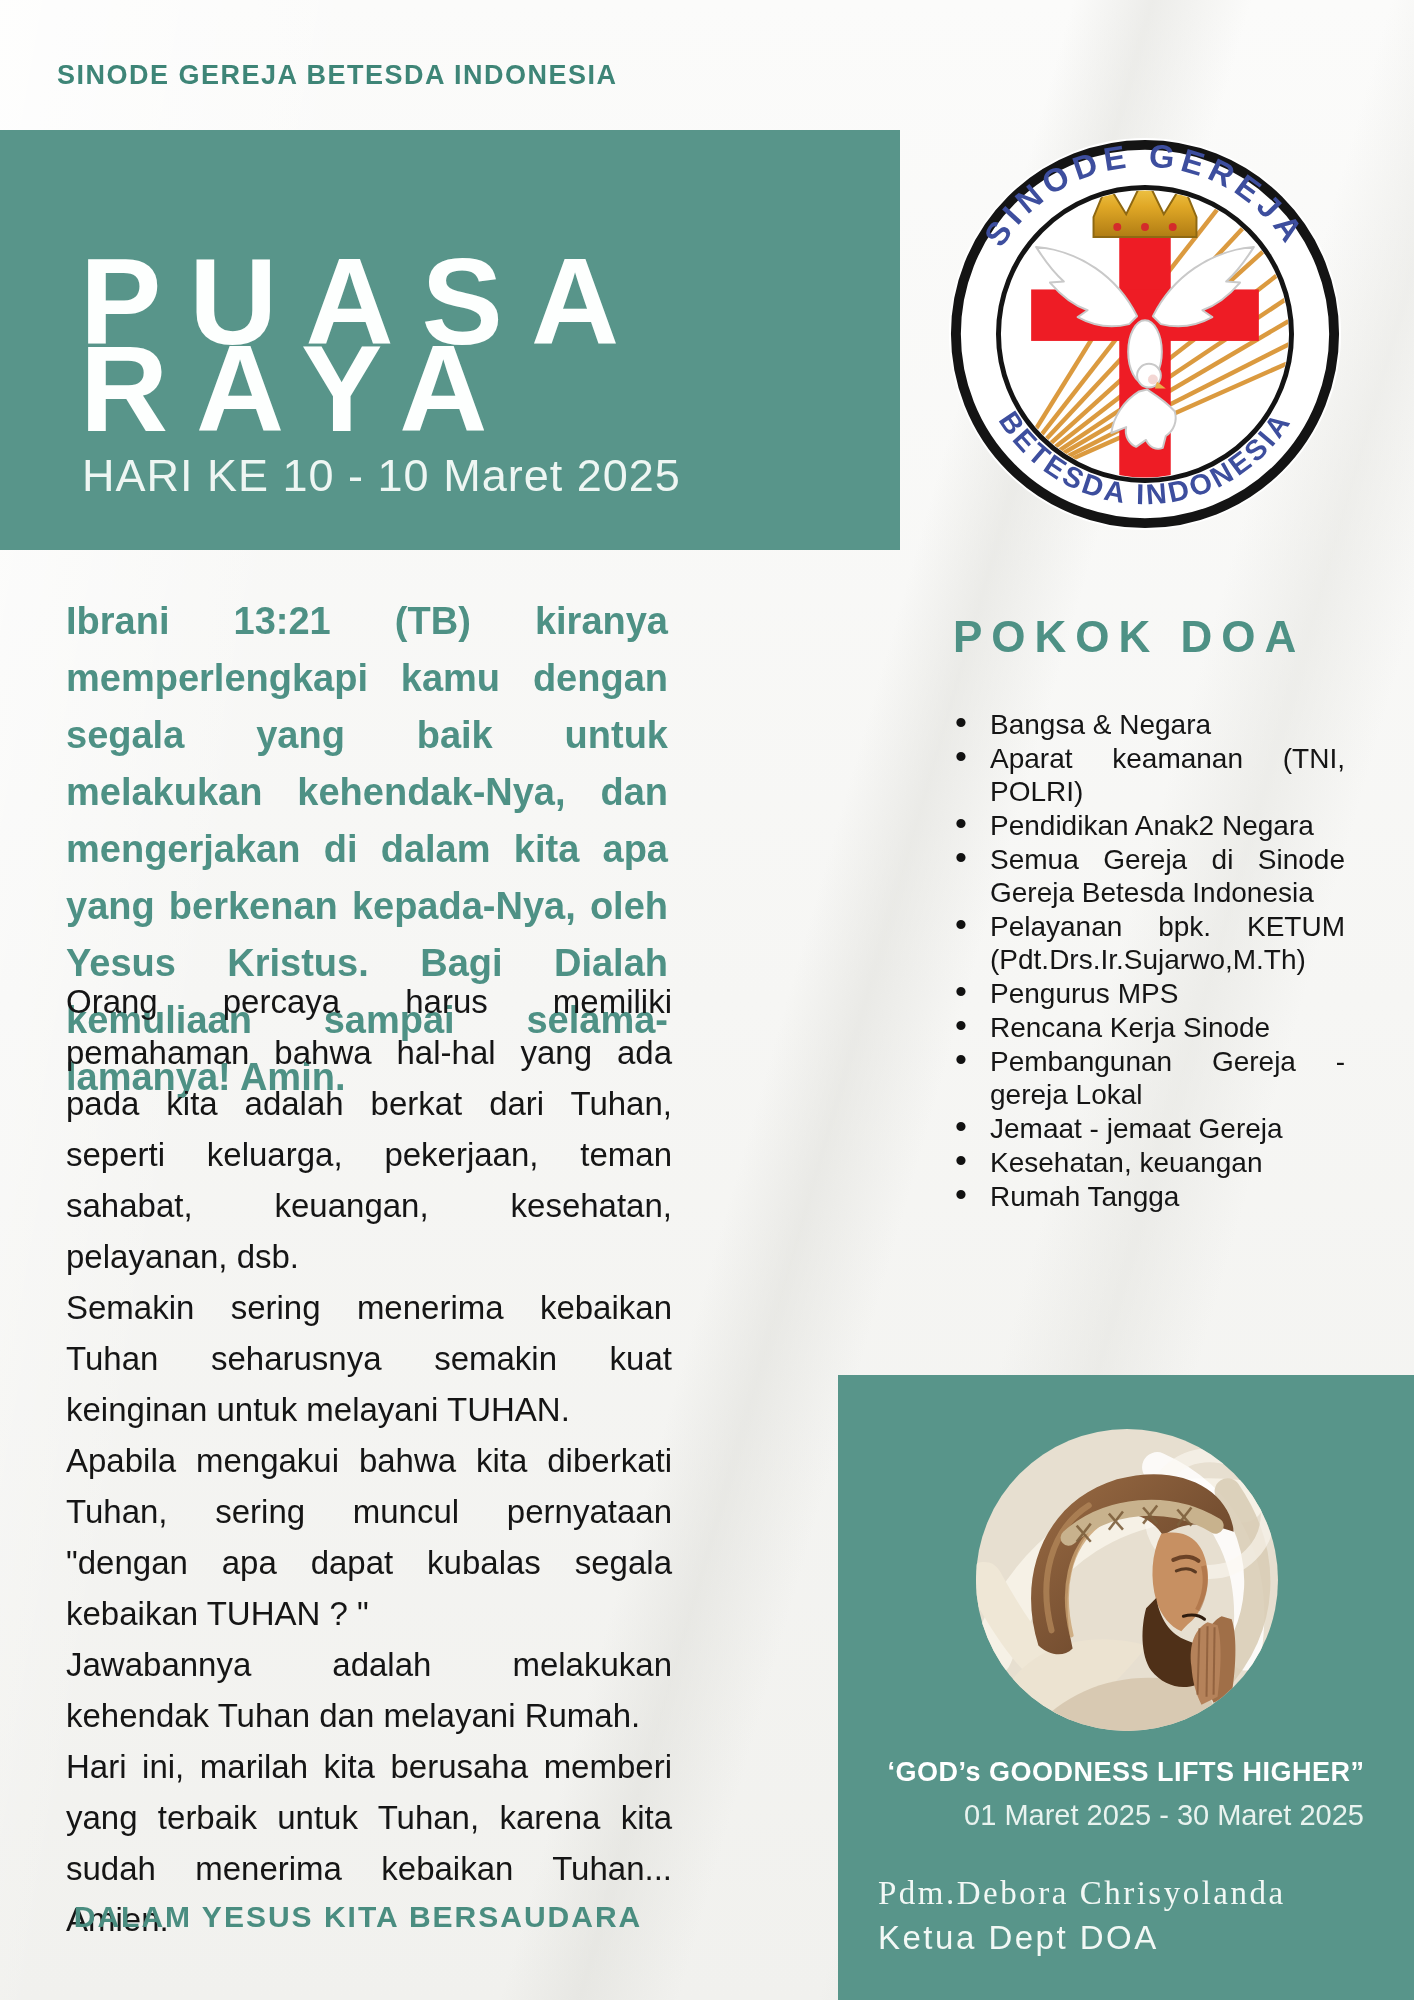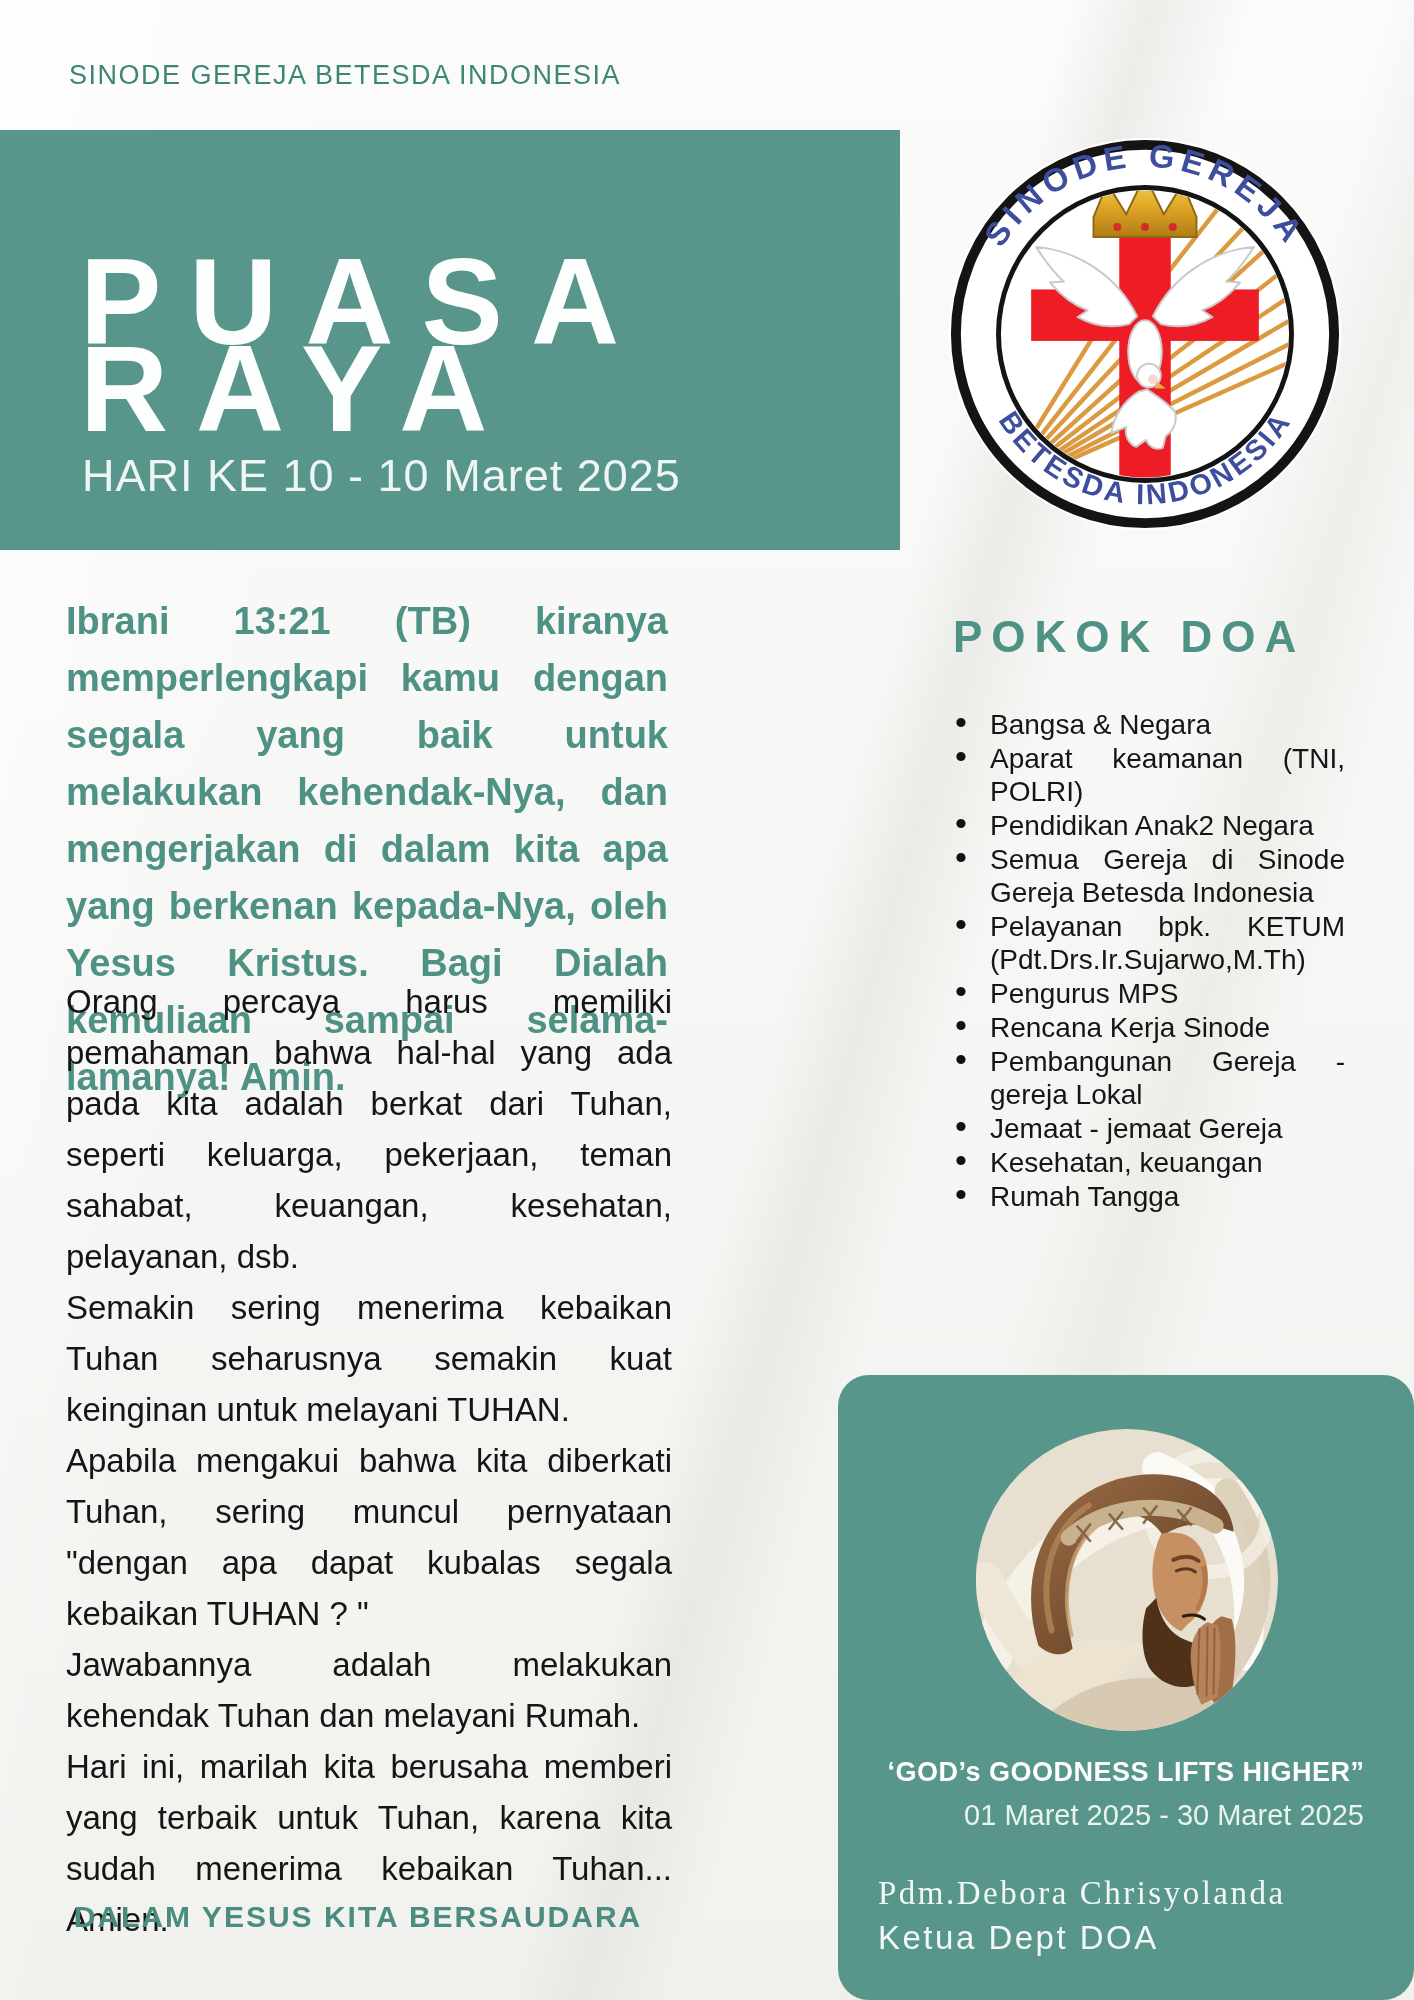--- a/index.html
+++ b/index.html
@@ -11,21 +11,21 @@
   .page::before{
     content:'';position:absolute;inset:0;z-index:0;pointer-events:none;
     background:
       linear-gradient(106deg, rgba(255,255,255,0) 54%, rgba(219,219,214,.45) 58%, rgba(255,255,255,0) 63%),
       linear-gradient(106deg, rgba(255,255,255,0) 70%, rgba(222,222,217,.4) 75%, rgba(255,255,255,0) 80%),
       linear-gradient(100deg, rgba(255,255,255,.7) 0%, rgba(255,255,255,0) 22%);
   }
   .layer{position:absolute;z-index:1;}
 
   .header-title{
-    left:57px;top:60px;font-size:27px;font-weight:normal;letter-spacing:1.5px;color:#3e8577;margin-left:12px;
+    left:57px;top:60px;font-size:27px;font-weight:bold;letter-spacing:1.5px;color:#3e8577;
   }
   .banner{
     left:0;top:130px;width:900px;height:420px;background:#58958a;
   }
   .banner-line{
     position:absolute;left:80px;color:#fdfffe;font-weight:bold;
     font-size:122px;letter-spacing:28px;line-height:1;white-space:nowrap;
   }
   .banner-line.l1{top:74px;margin-top:37px;}
   .banner-line.l2{top:198px;}
@@ -55,21 +55,21 @@
     color:#151515;font-size:28px;line-height:33px;
   }
   .pokok-list li{
     position:relative;padding-left:37px;text-align:justify;margin-bottom:1px;
   }
   .pokok-list li::before{
     content:'\2022';position:absolute;left:2px;top:-2px;font-size:34px;color:#111;
   }
 
   .quote-card{
-    left:838px;top:1375px;width:576px;height:625px;background:#58958a;border-radius:31px;
+    left:838px;top:1375px;width:576px;height:625px;background:#58958a;
   }
   .jesus-circle{
     position:absolute;left:138px;top:54px;width:302px;height:302px;border-radius:50%;
     overflow:hidden;
   }
   .quote-text{
     position:absolute;left:0;top:382px;width:100%;text-align:center;
     color:#ffffff;font-weight:bold;font-size:27px;letter-spacing:.5px;white-space:nowrap;
   }
   .quote-date{

